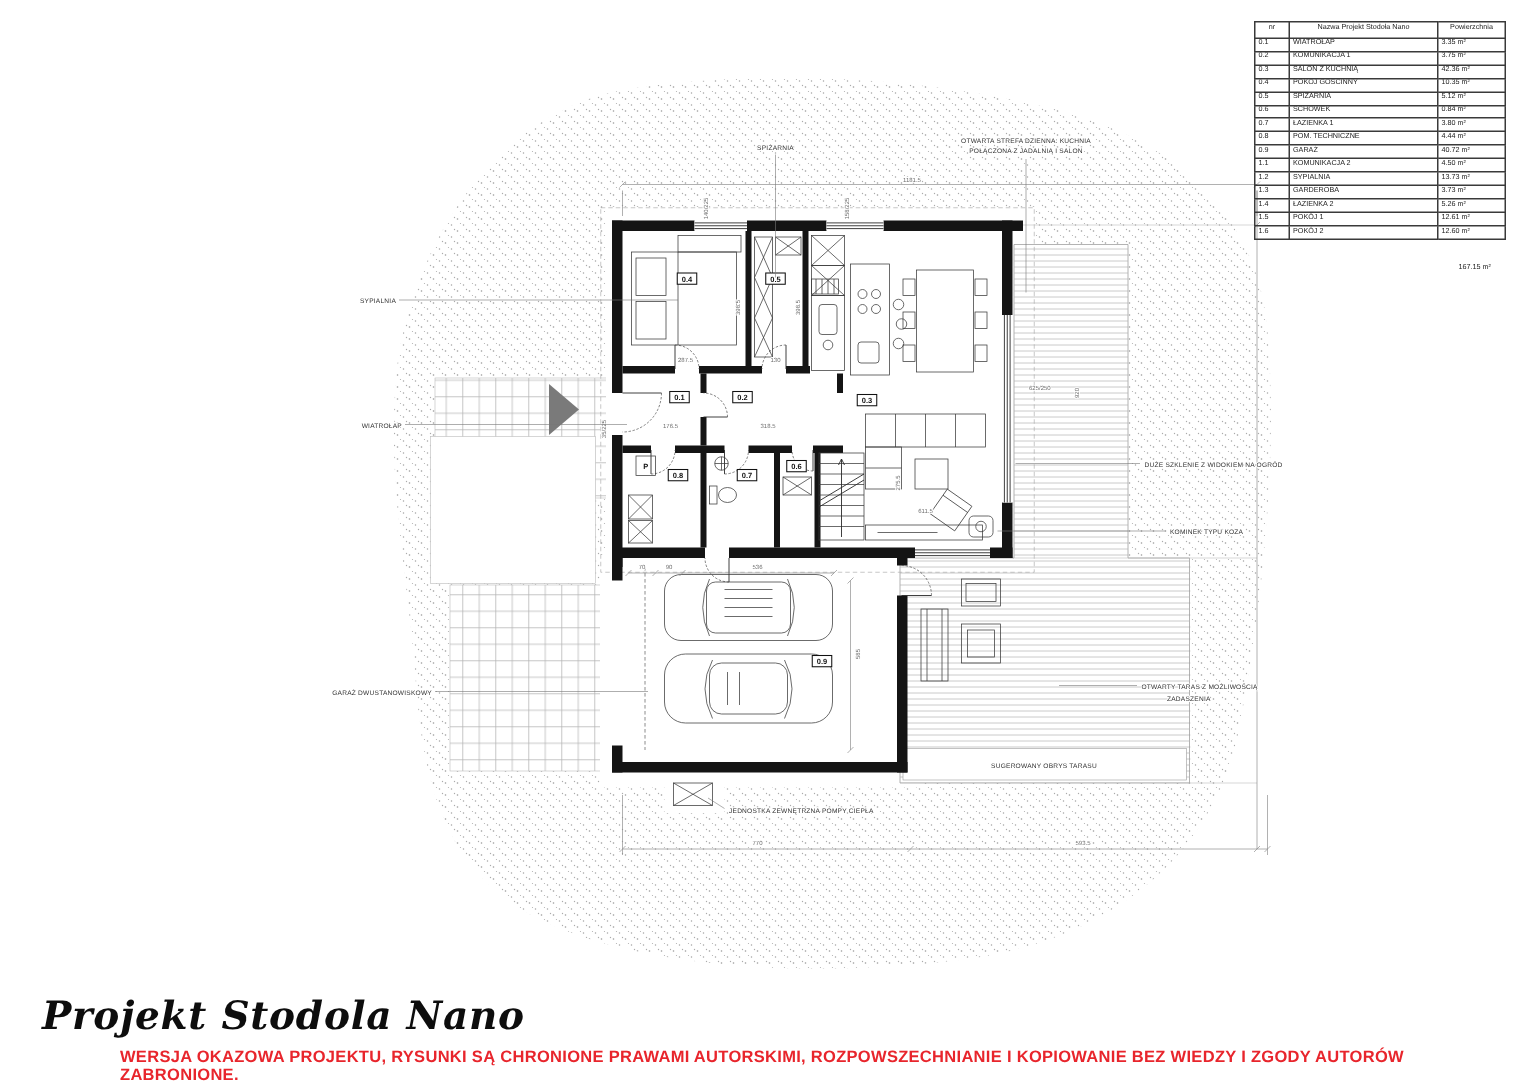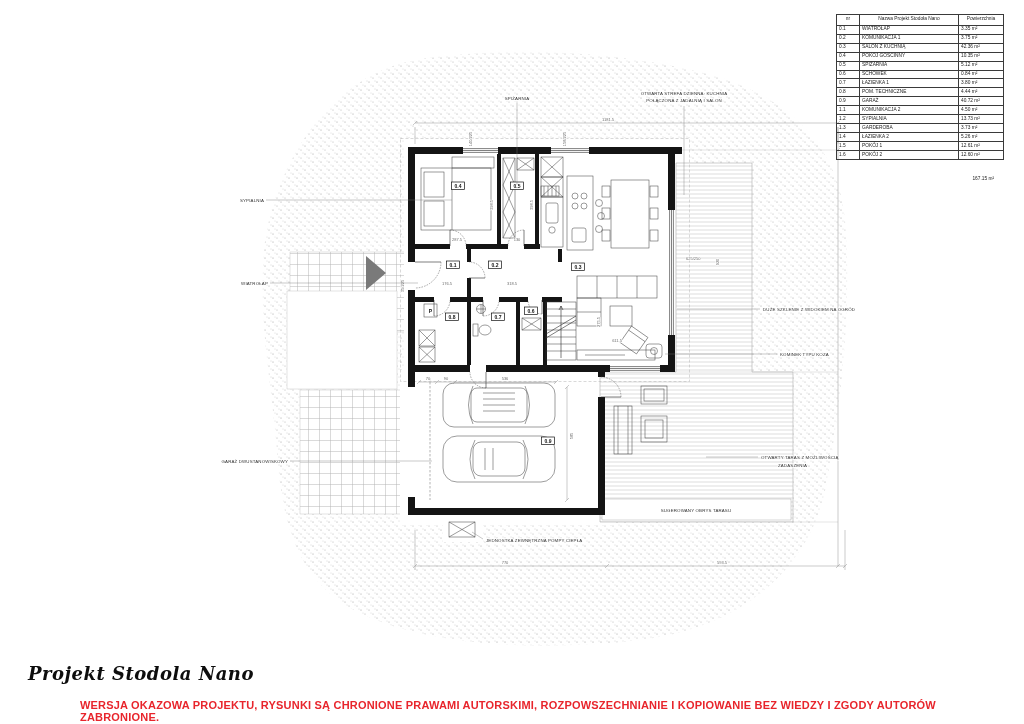--- a/index.html
+++ b/index.html
@@ -2,21 +2,21 @@
 <html><head>
 <meta charset="utf-8">
 <style>
   html,body{margin:0;padding:0;background:#e9e9e9;}
   #page{position:relative;width:1024px;height:724px;background:#ffffff;overflow:hidden;
         font-family:"Liberation Sans",sans-serif;}
   
   .script-logo{font-family:"DejaVu Serif",serif;font-style:italic;font-weight:700;color:#0d0d0d;
                letter-spacing:.5px;white-space:nowrap;}
   #logo-top{position:absolute;left:30px;top:22px;font-size:27px;}
-  #logo-bottom{position:absolute;left:28px;top:663px;font-size:18px;}
+  #logo-bottom{position:absolute;left:28px;top:663px;font-size:26px;}
   
   #warning{position:absolute;left:80px;right:10px;top:699px;text-align:left;
            font-size:11px;font-weight:700;letter-spacing:.2px;color:#e8252c;}
   
   #room-table{position:absolute;left:836px;top:14px;border-collapse:collapse;table-layout:fixed;
               font-size:4.8px;line-height:1;color:#1c1c1c;}
   #room-table th,#room-table td{border:0.5px solid #3a3a3a;padding:1.6px 2px;font-weight:400;
               white-space:nowrap;overflow:hidden;}
   #room-table th{text-align:center;padding:2.4px 2px;}
   #room-table td.c-nr{width:18px;text-align:left;}

